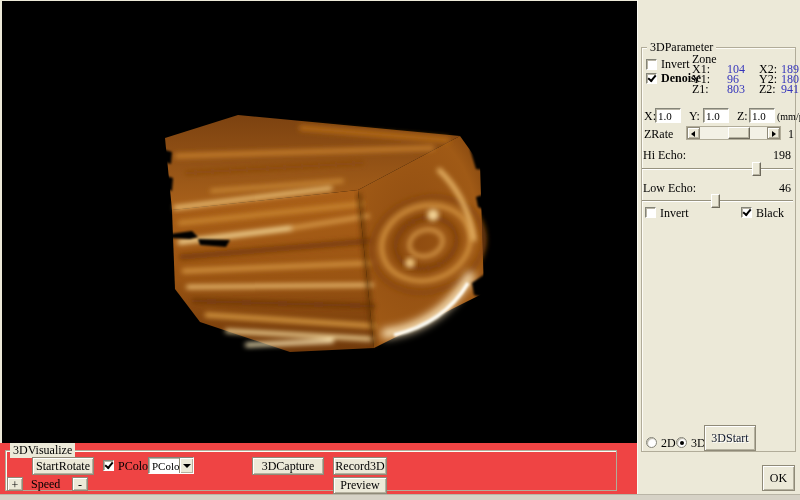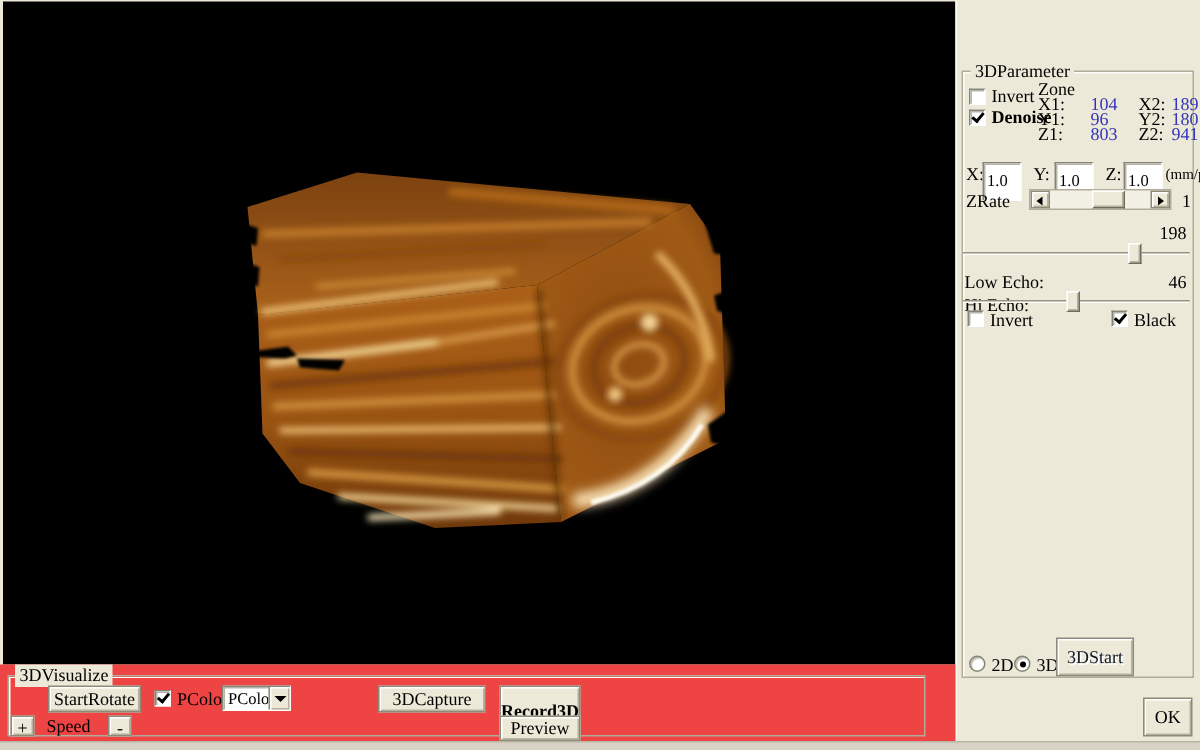--- a/index.html
+++ b/index.html
@@ -26,21 +26,21 @@
          font-family:"Liberation Serif", serif; font-size:12px; color:#000; text-align:center; cursor:default; padding:0; }
   .btn.disabled { color:#0f172a; text-shadow:1px 1px 0 #fff; }
 
   .cb { position:absolute; width:11px; height:11px; background:#fff; border:1px solid; border-color:#848478 #fff #fff #848478; box-shadow:inset 1px 1px 0 #b9b5a6; }
   .cb.on::after { content:""; position:absolute; left:1px; top:1px; width:6px; height:3px; border-left:2px solid #000; border-bottom:2px solid #000; transform:rotate(-50deg); }
 
   .radio { position:absolute; width:11px; height:11px; border-radius:50%; background:#fff; border:1px solid #848478; box-shadow:inset 1px 1px 1px #b9b5a6; }
   .radio.on::after { content:""; position:absolute; left:3px; top:3px; width:4px; height:4px; border-radius:50%; background:#000; }
 
   .field { position:absolute; height:15px; background:#fff; border:1px solid; border-color:#848478 #fff #fff #848478; box-shadow:inset 1px 1px 0 #b9b5a6;
-           font-family:"Liberation Serif", serif; font-size:11px; padding:12px 2px; }
+           font-family:"Liberation Serif", serif; font-size:11px; padding:1px 2px; }
 
   .groove { position:absolute; height:2px; background:#97927f; border-bottom:1px solid #fff; }
   .thumb { position:absolute; width:9px; height:14px; background:#ece9d8; border:1px solid; border-color:#fff #6e6a5c #6e6a5c #fff; box-shadow:inset -1px -1px 0 #b5b19f; }
 
   .scrollbar { position:absolute; height:14px; background:#f3f1e6; border:1px solid #b1ac99; }
   .sb-btn { position:absolute; top:0; width:13px; height:12px; background:#ece9d8; border:1px solid #8f8a78; box-shadow:inset 1px 1px 0 #fff, inset -1px -1px 0 #b5b19f; }
   .sb-btn .tri { position:absolute; top:3px; width:0; height:0; }
   .sb-left { left:0; } .sb-right { right:0; }
   .sb-left .tri { left:3px; border-top:3px solid transparent; border-bottom:3px solid transparent; border-right:4px solid #000; }
   .sb-right .tri { left:4px; border-top:3px solid transparent; border-bottom:3px solid transparent; border-left:4px solid #000; }
@@ -176,21 +176,21 @@
         </span>
       <span class="sb-track">
         <span class="sb-thumb" style="left: 42%;"></span>
       </span>
       <span class="sb-btn sb-right">
           <span class="tri"></span>
         </span>
     </div>
     <span class="lbl" style="left:146px; top:81px;">1</span>
 
-    <span class="lbl" style="left:1px; top:102px;margin-top:48px;">Hi Echo:</span>
+    <span class="lbl" style="left:1px; top:102px;">Hi Echo:</span>
     <span class="lbl" style="left:131px; top:102px;">198</span>
     <div class="groove" style="left:0px; top:120px; width:151px;"></div>
     <span class="thumb" style="top: 114px; left: 72%;"></span>
 
     <span class="lbl" style="left:1px; top:135px;">Low Echo:</span>
     <span class="lbl" style="left:137px; top:135px;">46</span>
     <div class="groove" style="left:0px; top:152px; width:151px;"></div>
     <span class="thumb" style="top: 146px; left: 45%;"></span>
 
     <span class="cb" style="left:3px; top:159px;"></span>
@@ -217,21 +217,21 @@
     <span class="lbl" style="left:112px; top:10px;">PColor</span>
 
     <div class="combo" style="left:142px; top:6px; width:46px;">
       <span class="combo-text">PColor</span>
       <span class="combo-btn">
           <span class="tri"></span>
         </span>
     </div>
 
     <button class="btn" style="left:246px; top:6px; width:72px; height:18px;">3DCapture</button>
-    <button class="btn" style="left:327px; top:6px; width:54px; height:35px;font-weight:bold;">Record3D</button>
+    <button class="btn" style="left:327px; top:6px; width:54px; height:18px;">Record3D</button>
 
     <button class="btn" style="left:1px; top:26px; width:16px; height:14px;">+</button>
     <span class="lbl" style="left:25px; top:28px;">Speed</span>
     <button class="btn" style="left:66px; top:26px; width:16px; height:14px;">-</button>
 
     <button class="btn" style="left:327px; top:26px; width:54px; height:17px;">Preview</button>
   </div>
 </div>
 
 <div class="bottom-edge"></div>

